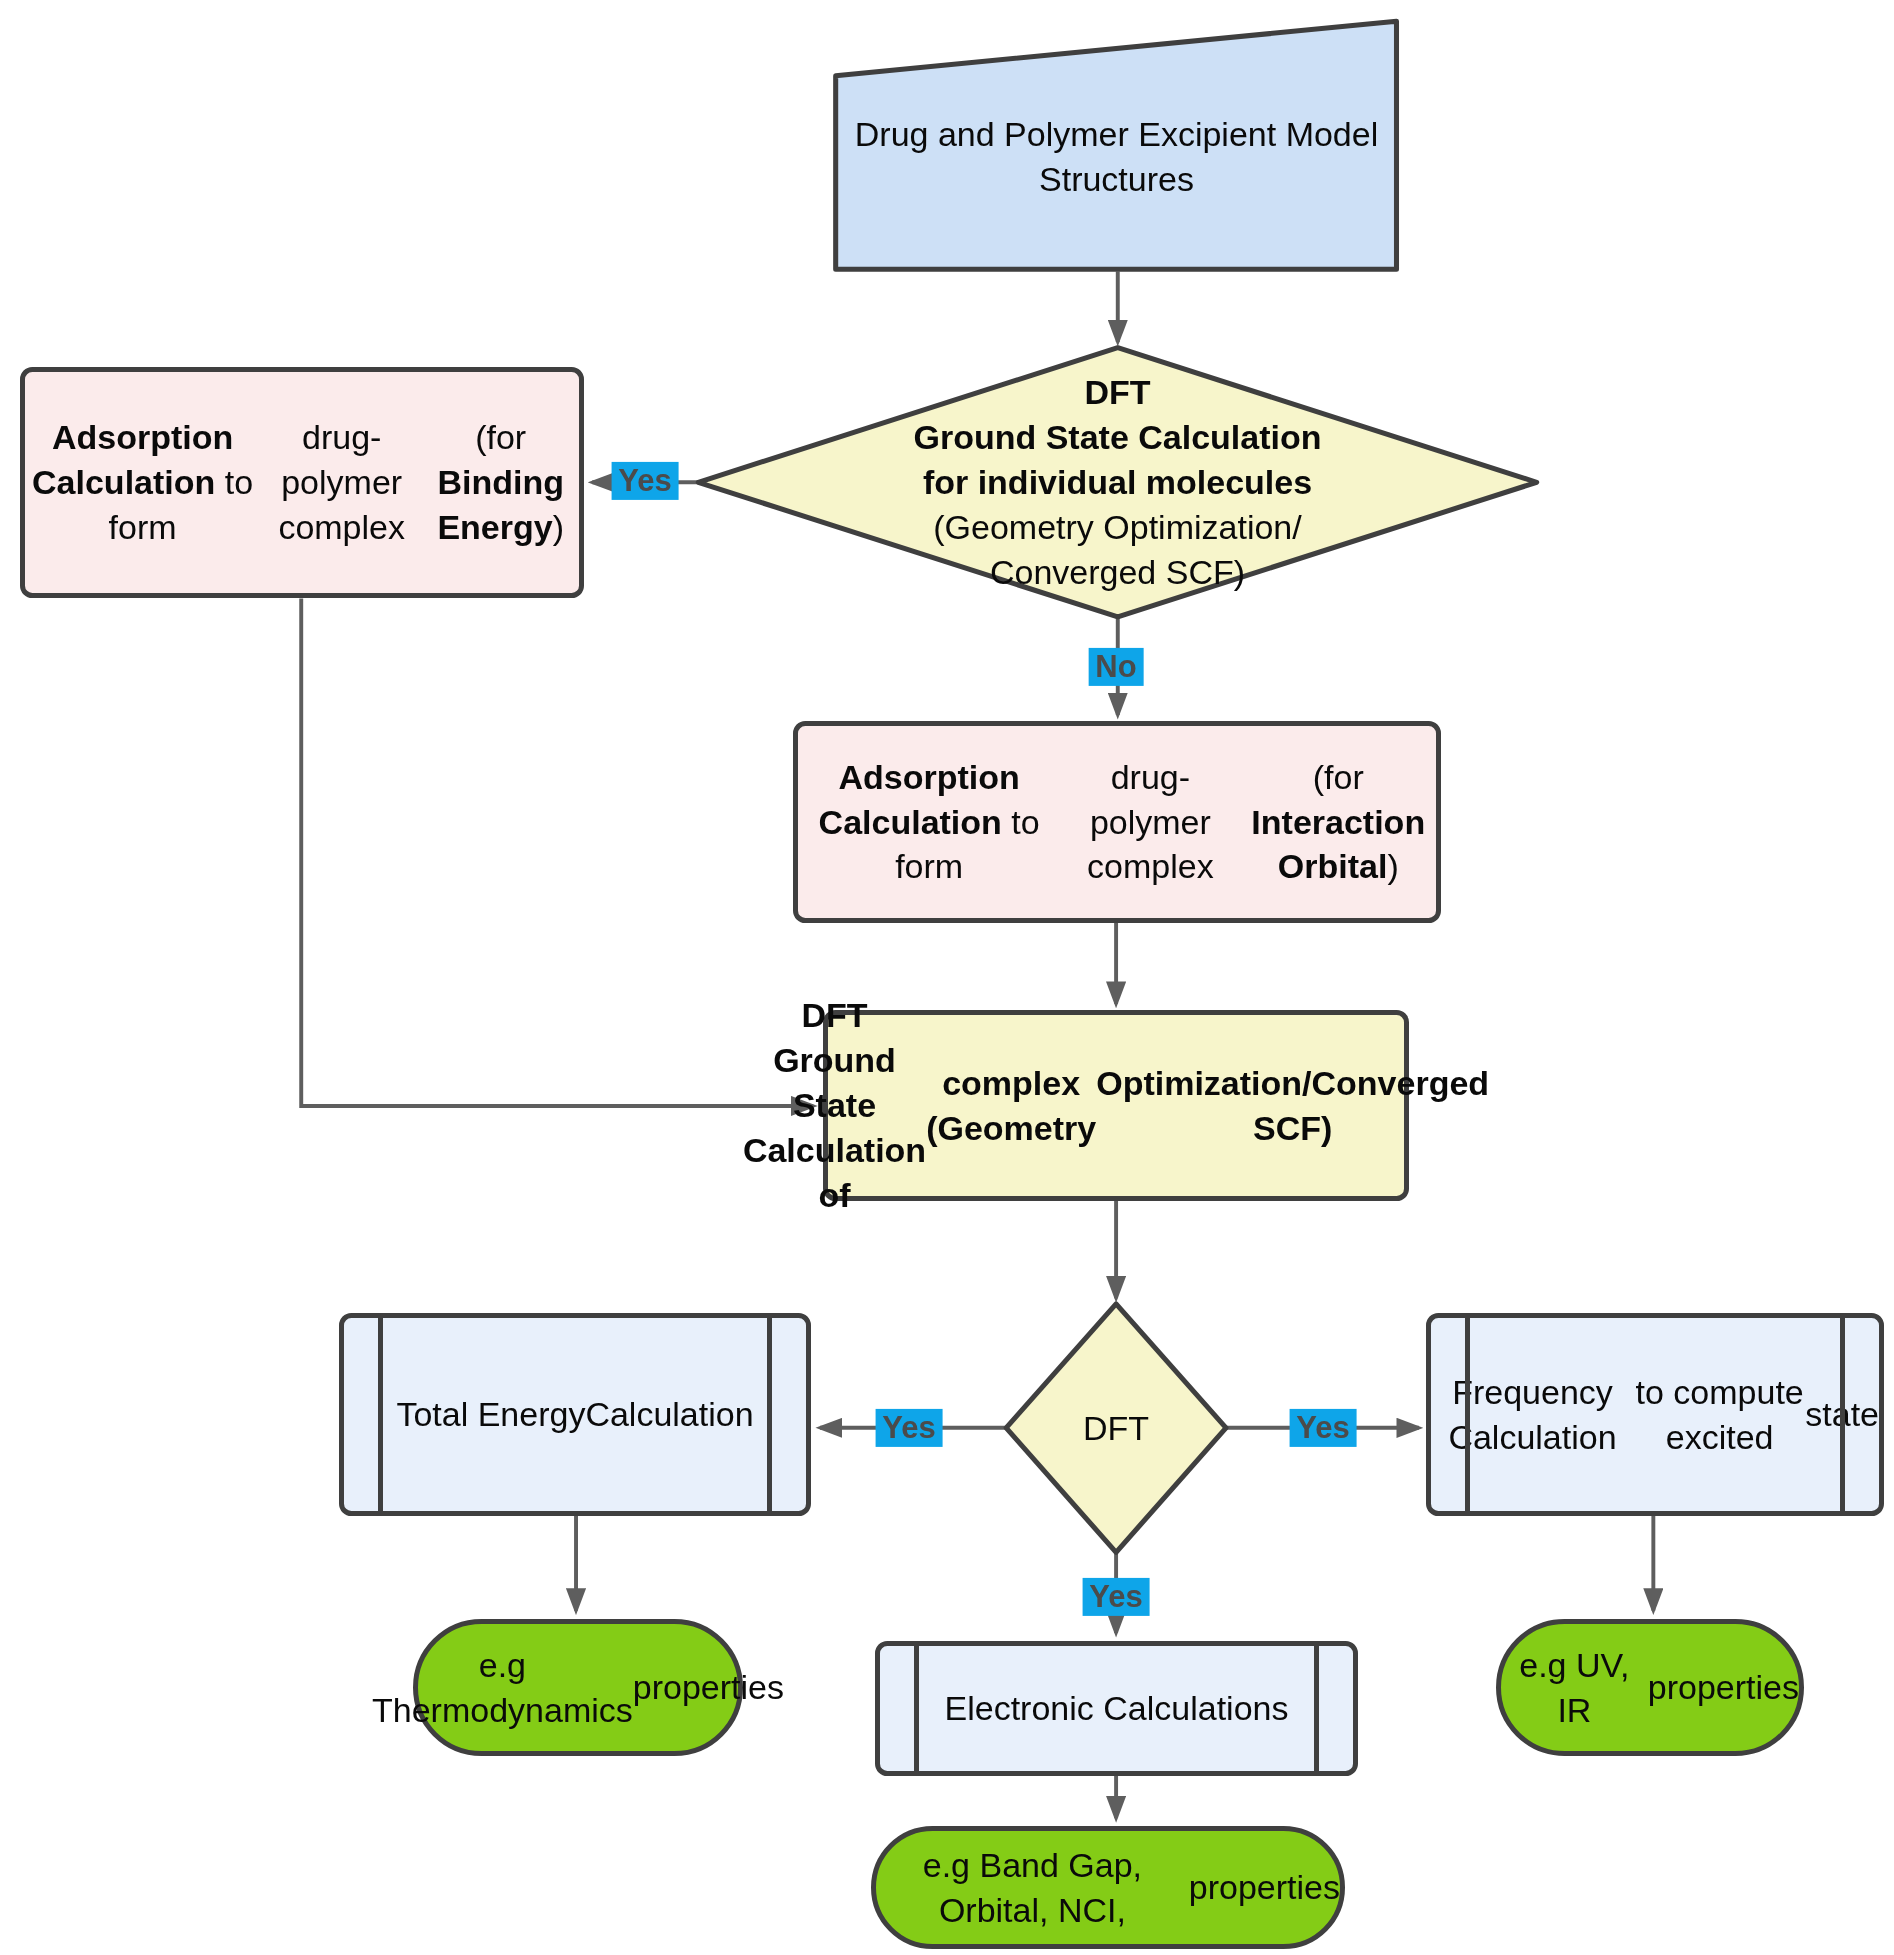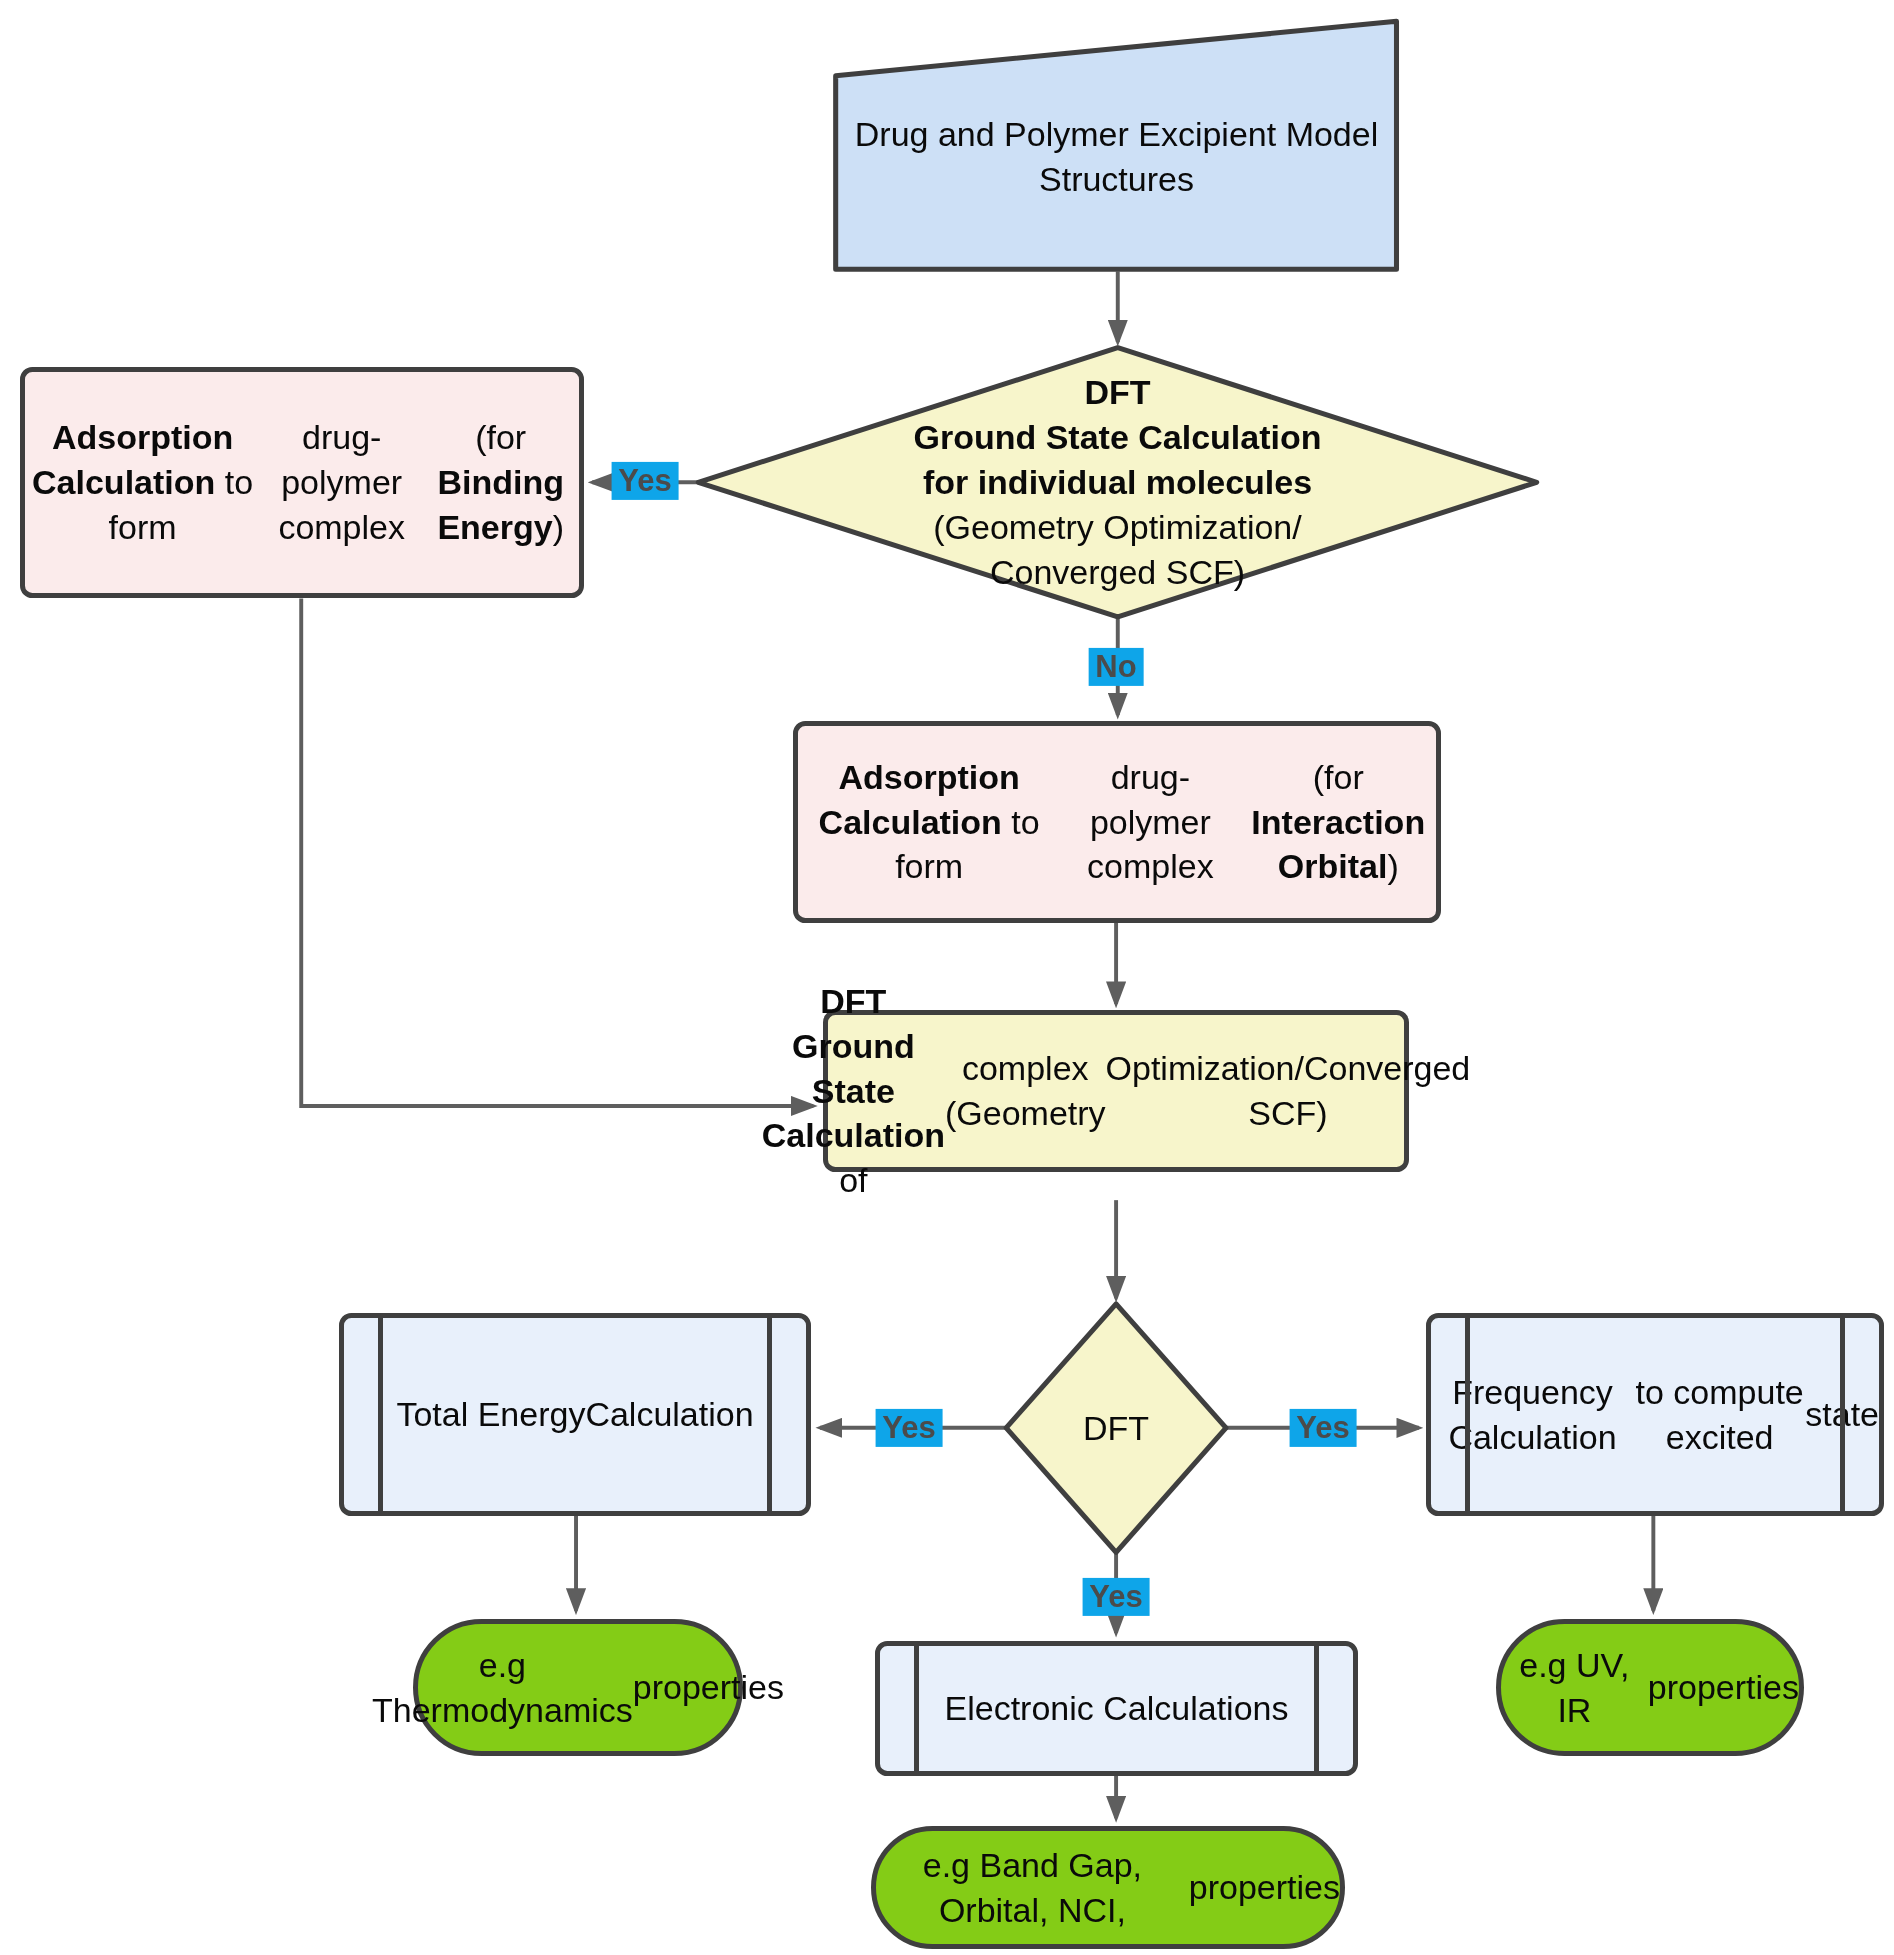--- a/index.html
+++ b/index.html
@@ -77,21 +77,21 @@
   <span class="ln">drug-polymer complex</span>
   <span class="ln"><span>(for </span><b>Binding Energy</b><span>)</span></span>
 </div>
 
 <div class="shape rounded fill-pink" style="left:793px;top:721px;width:648px;height:202px;">
   <span class="ln"><b>Adsorption Calculation</b><span> to form</span></span>
   <span class="ln">drug-polymer complex</span>
   <span class="ln"><span>(for </span><b>Interaction Orbital</b><span>)</span></span>
 </div>
 
-<div class="shape rounded fill-yellow" style="left:823px;top:1010px;width:586px;height:162px;">
+<div class="shape rounded fill-yellow" style="left:823px;top:1010px;width:586px;height:191px;font-weight:bold;">
   <span class="ln"><b>DFT Ground State Calculation</b><span> of</span></span>
   <span class="ln">complex (Geometry</span>
   <span class="ln">Optimization/Converged SCF)</span>
 </div>
 
 <div class="shape rounded fill-subroutine" style="left:339px;top:1313px;width:472px;height:203px;">
   <div class="pp-bar left"></div>
   <div class="pp-bar right"></div>
   <span class="ln">Total Energy</span>
   <span class="ln">Calculation</span>

